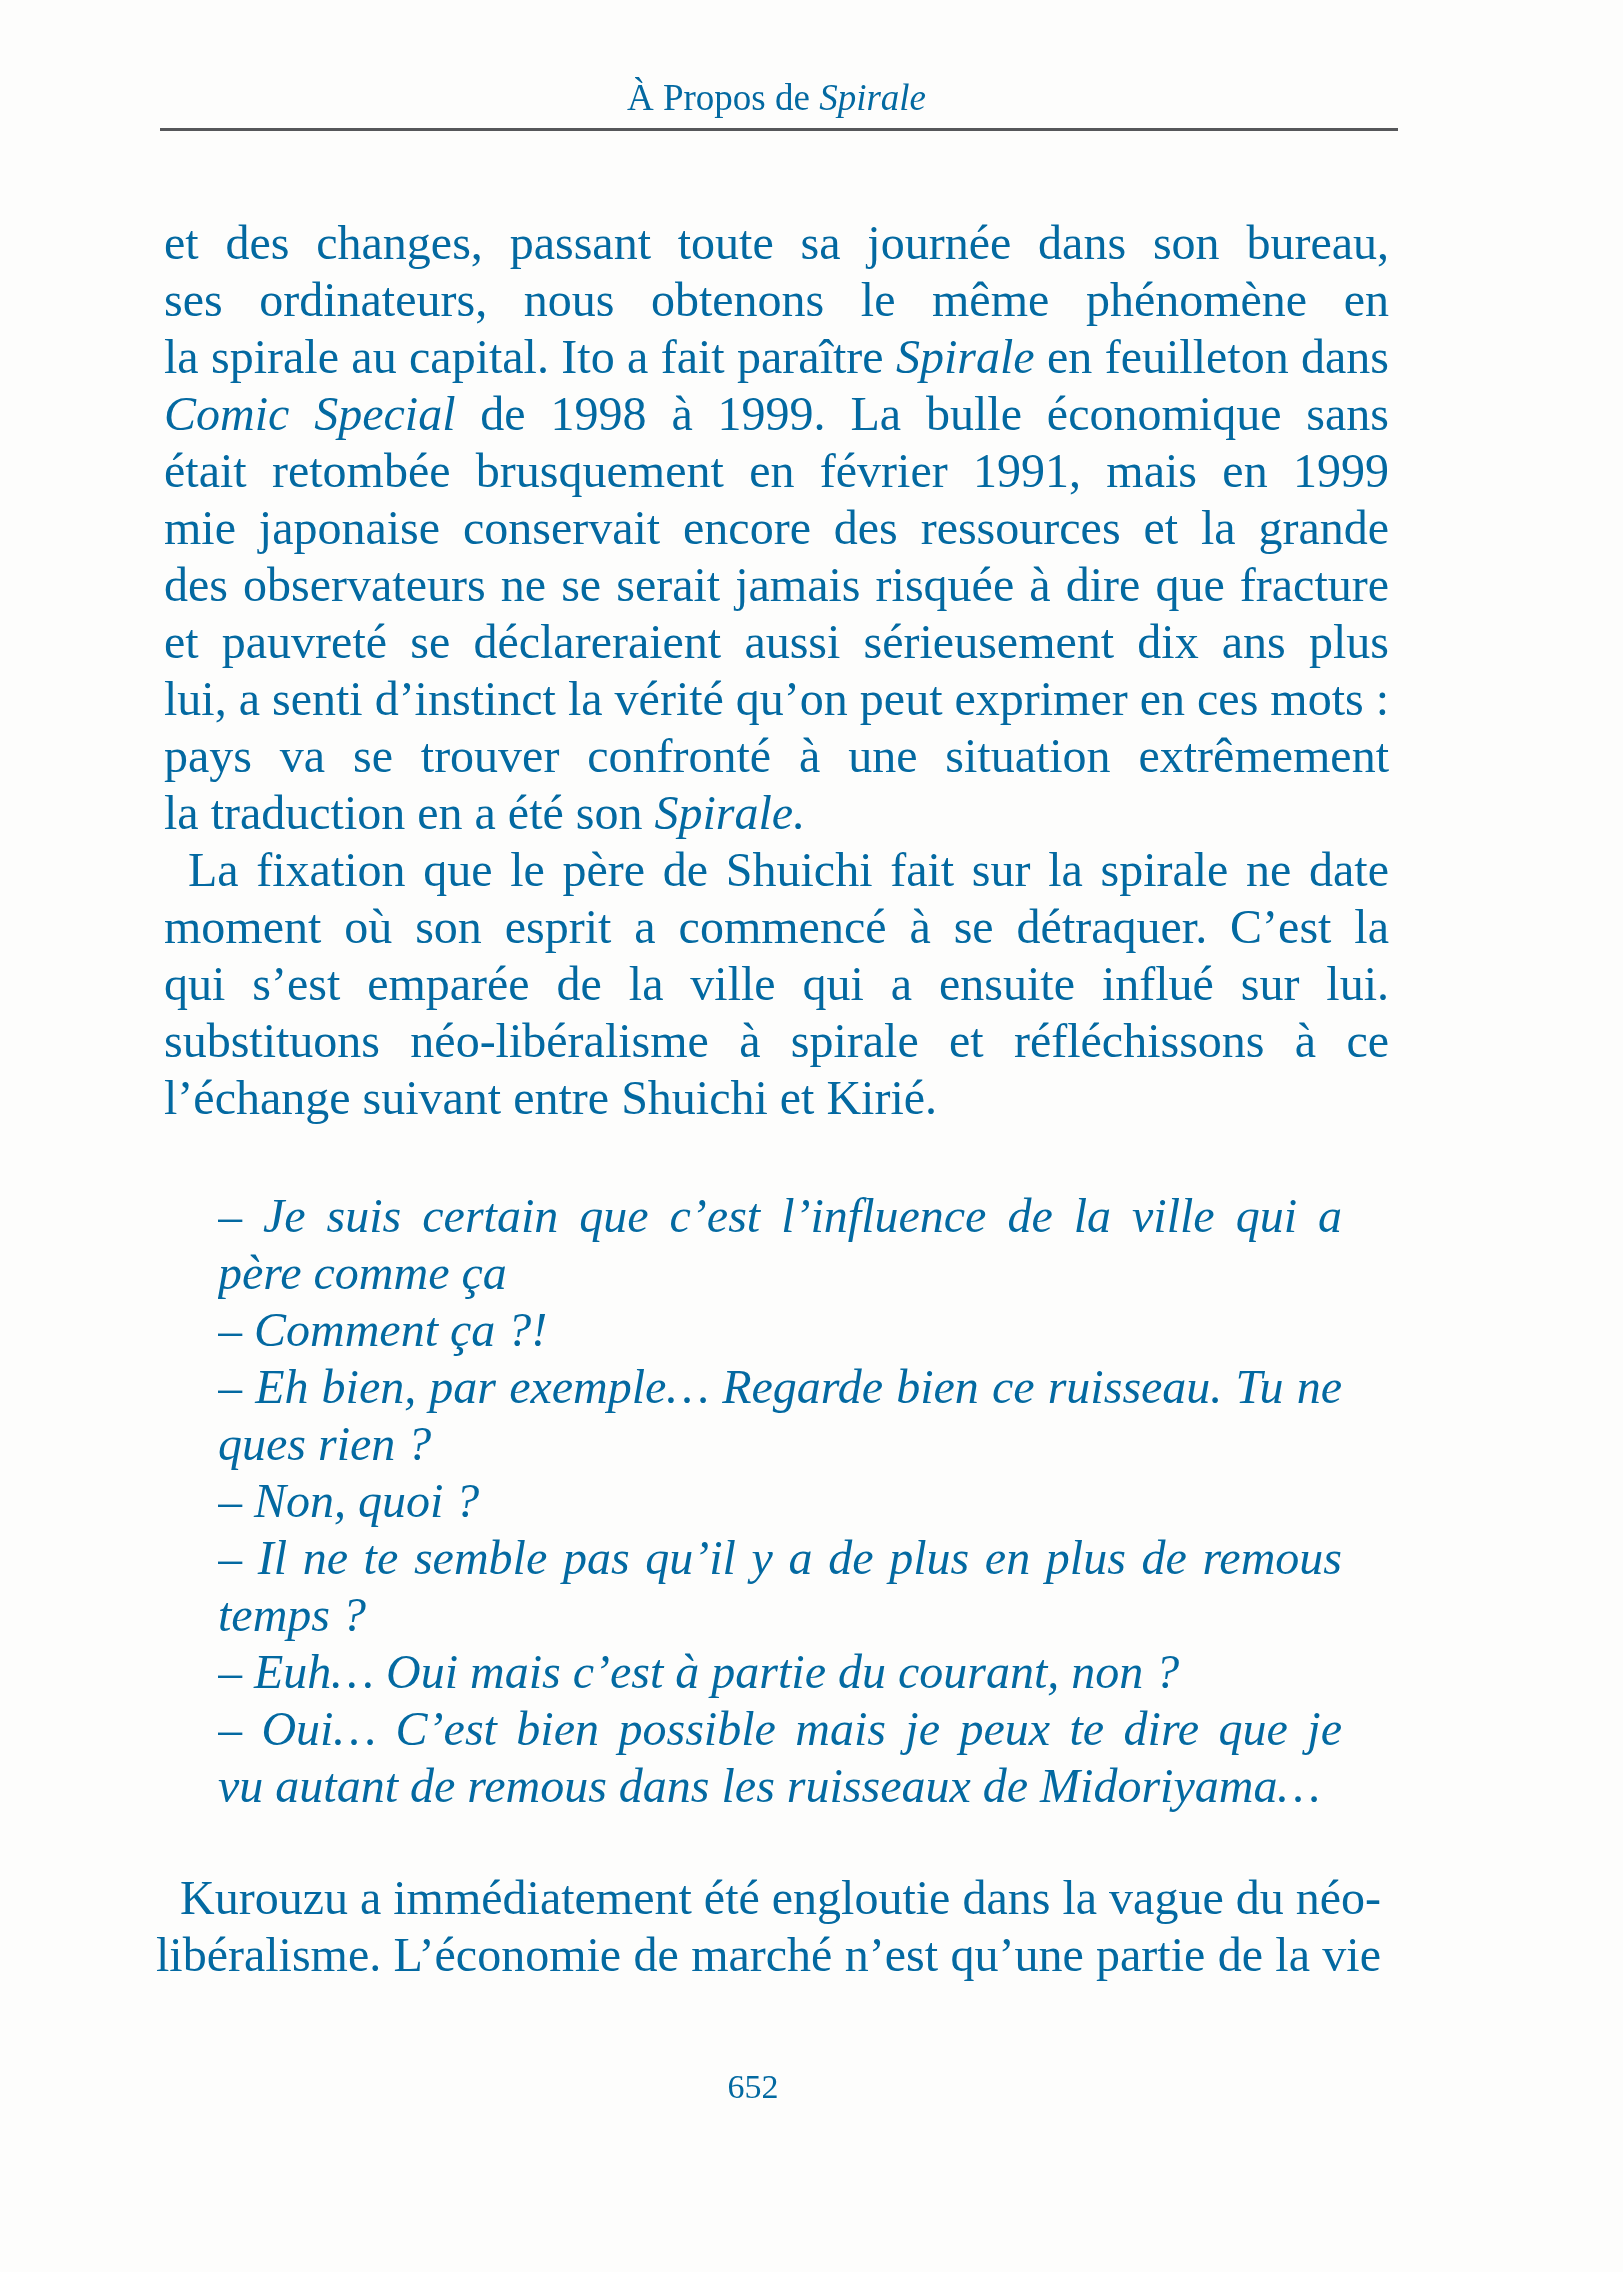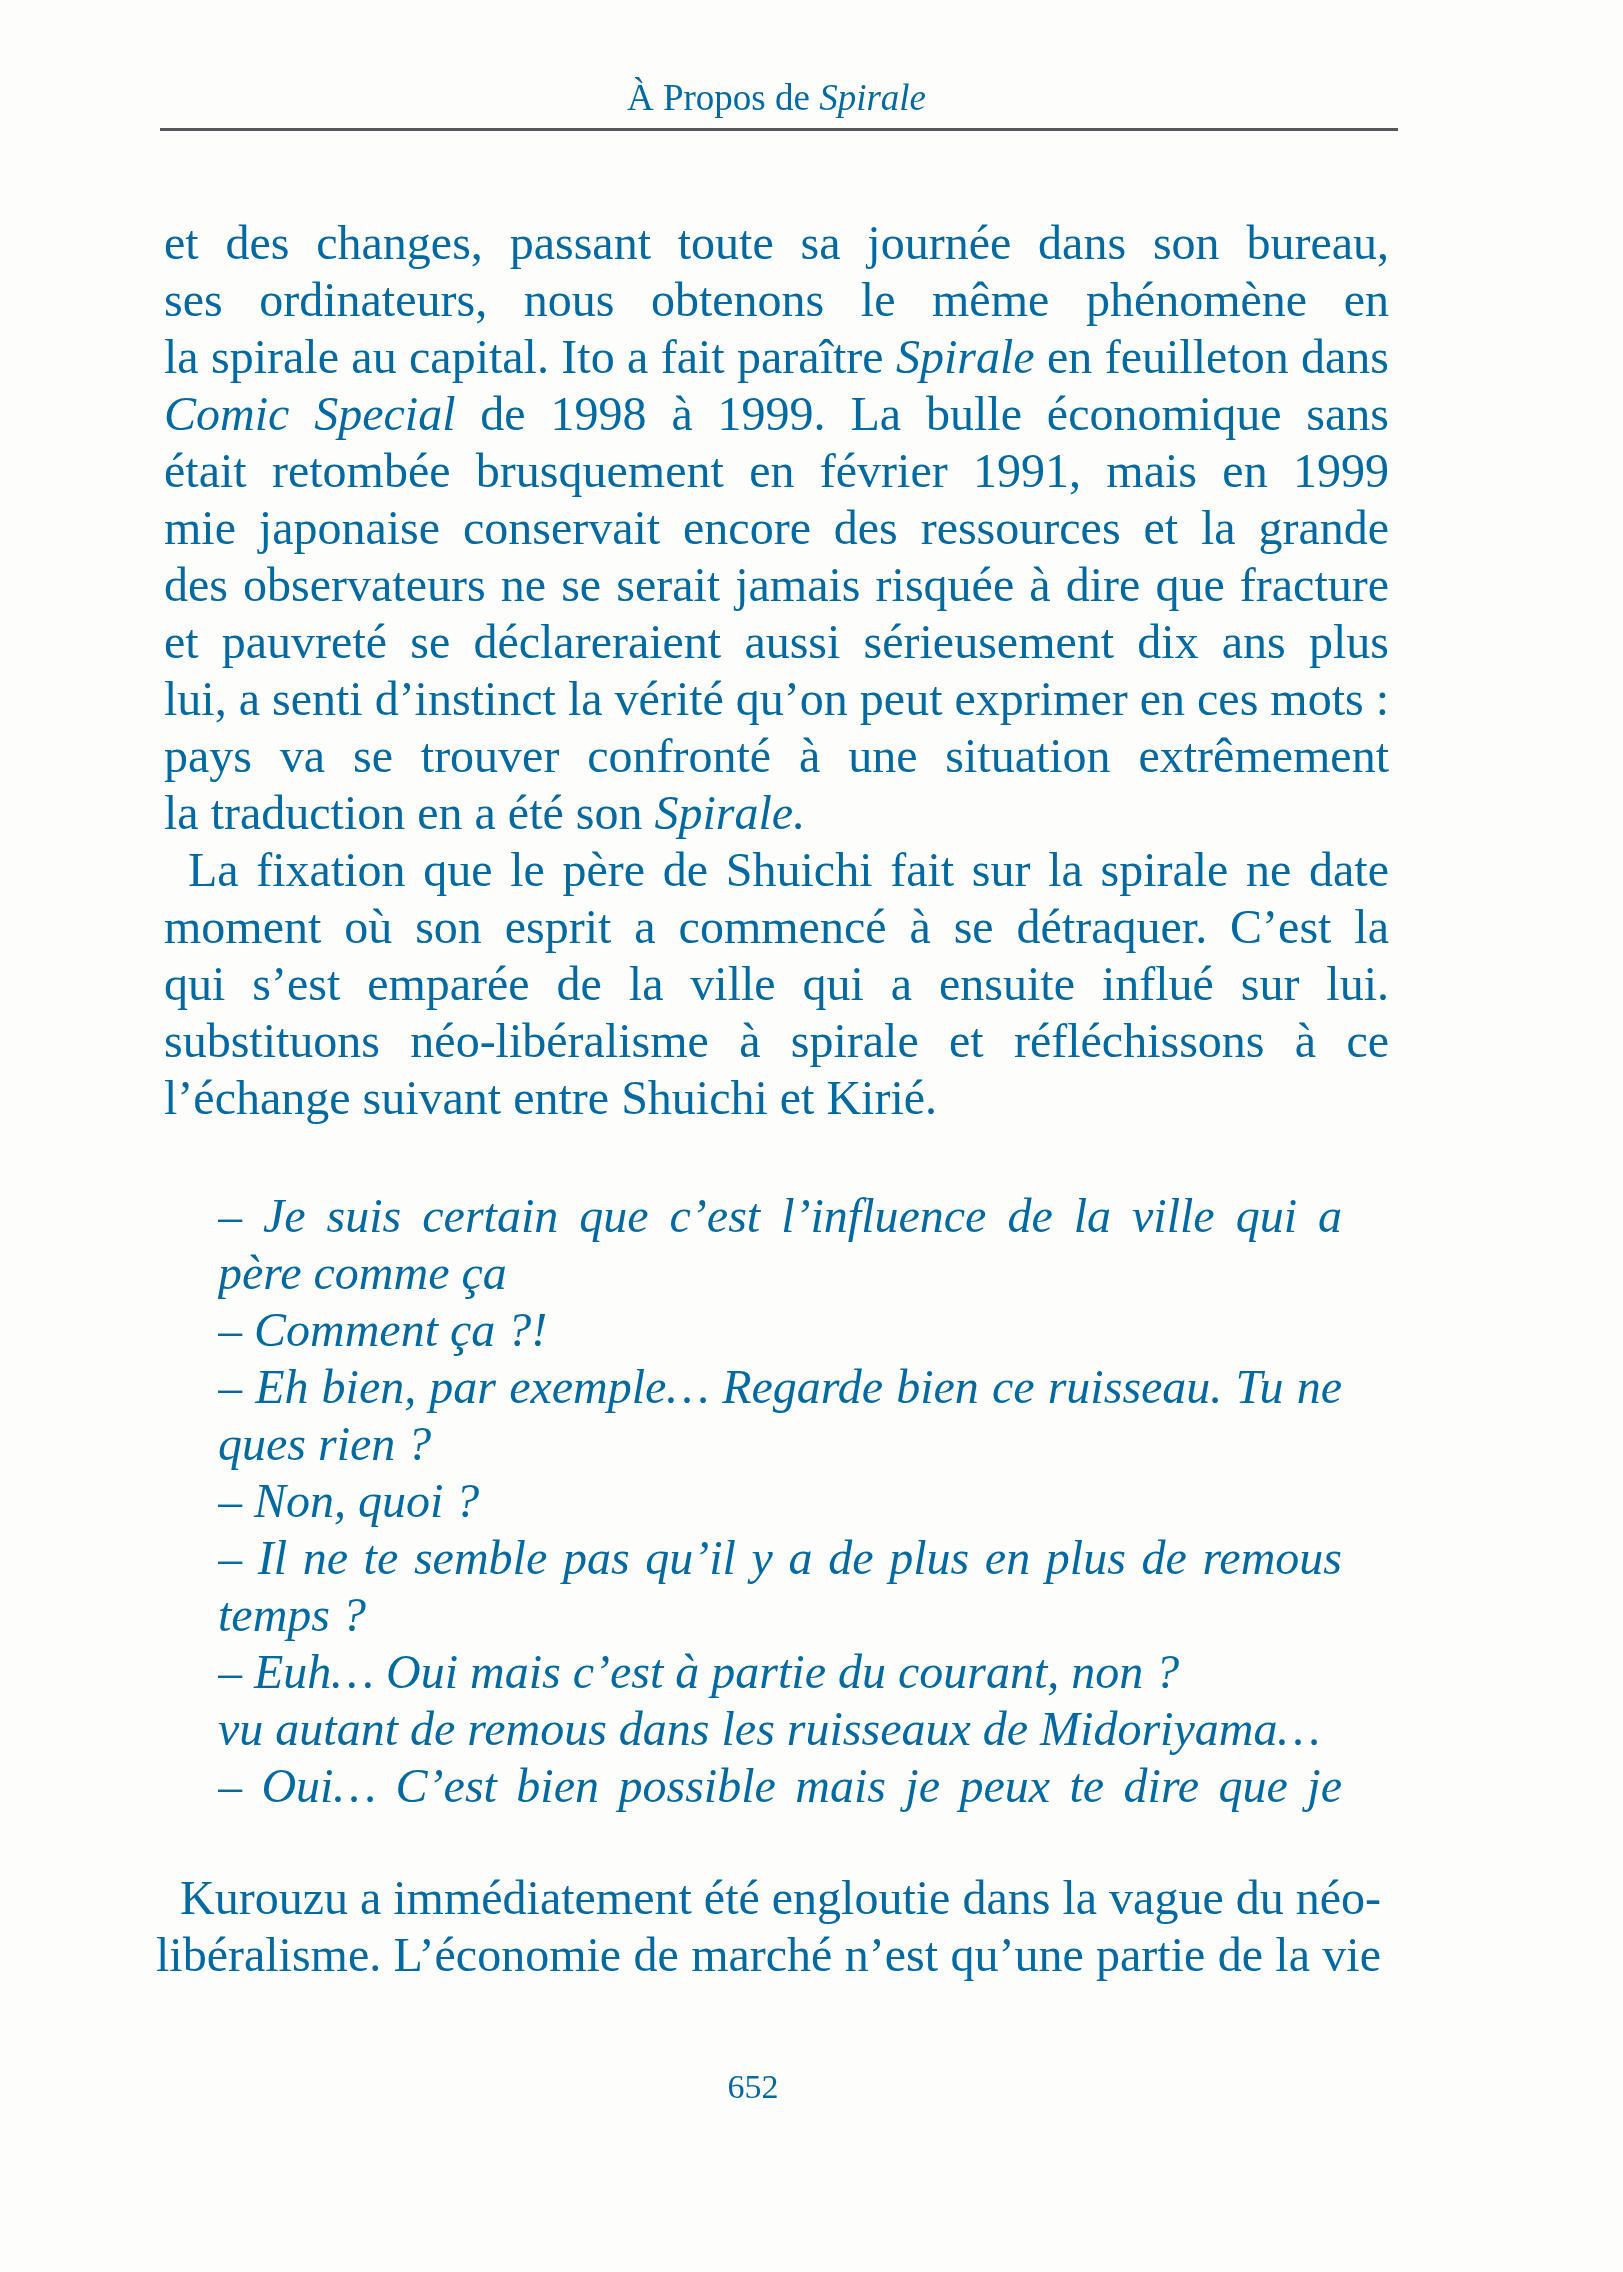--- a/index.html
+++ b/index.html
@@ -67,22 +67,22 @@
   <div id="block-dialogue" class="textblock">
       <div class="line j"><span>– Je suis certain que c’est l’influence de la ville qui a rendu mon</span></div>
       <div class="line"><span>père comme ça</span></div>
       <div class="line"><span>– Comment ça ?!</span></div>
       <div class="line j"><span>– Eh bien, par exemple… Regarde bien ce ruisseau. Tu ne remar-</span></div>
       <div class="line"><span>ques rien ?</span></div>
       <div class="line"><span>– Non, quoi ?</span></div>
       <div class="line j"><span>– Il ne te semble pas qu’il y a de plus en plus de remous ces derniers</span></div>
       <div class="line"><span>temps ?</span></div>
       <div class="line"><span>– Euh… Oui mais c’est à partie du courant, non ?</span></div>
+      <div class="line j"><span>– Oui… C’est bien possible mais je peux te dire que je n’ai jamais</span></div>
       <div class="line"><span>vu autant de remous dans les ruisseaux de Midoriyama…</span></div>
-      <div class="line j"><span>– Oui… C’est bien possible mais je peux te dire que je n’ai jamais</span></div>
     </div>
 
   <div id="block-after" class="textblock">
       <div class="line j ind"><span>Kurouzu a immédiatement été engloutie dans la vague du néo-</span></div>
       <div class="line j"><span>libéralisme. L’économie de marché n’est qu’une partie de la vie</span></div>
     </div>
 
   <div id="folio">652</div>
 
 </div>

